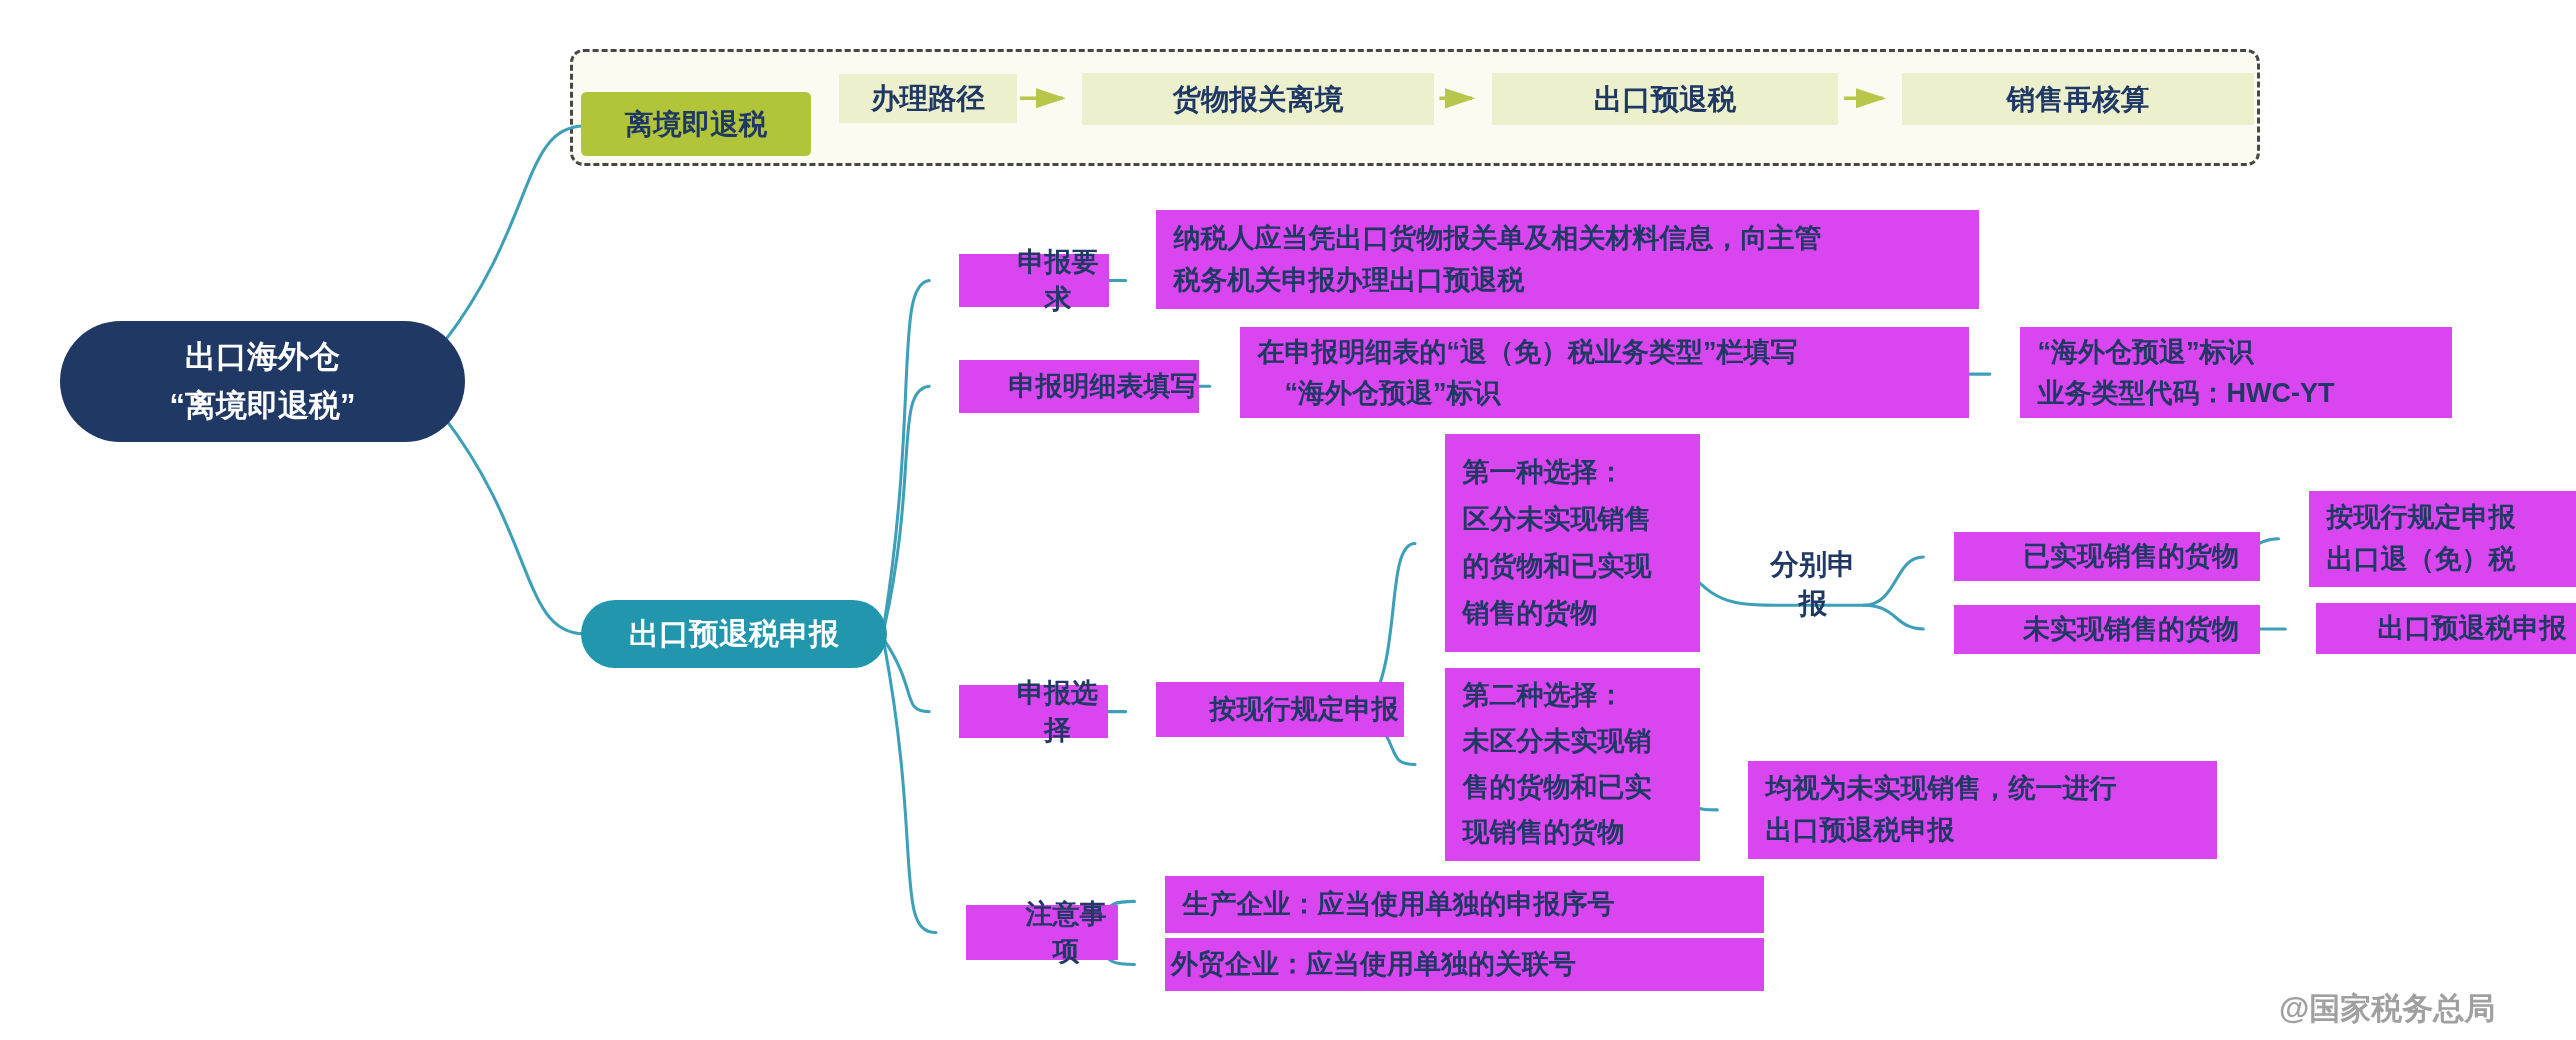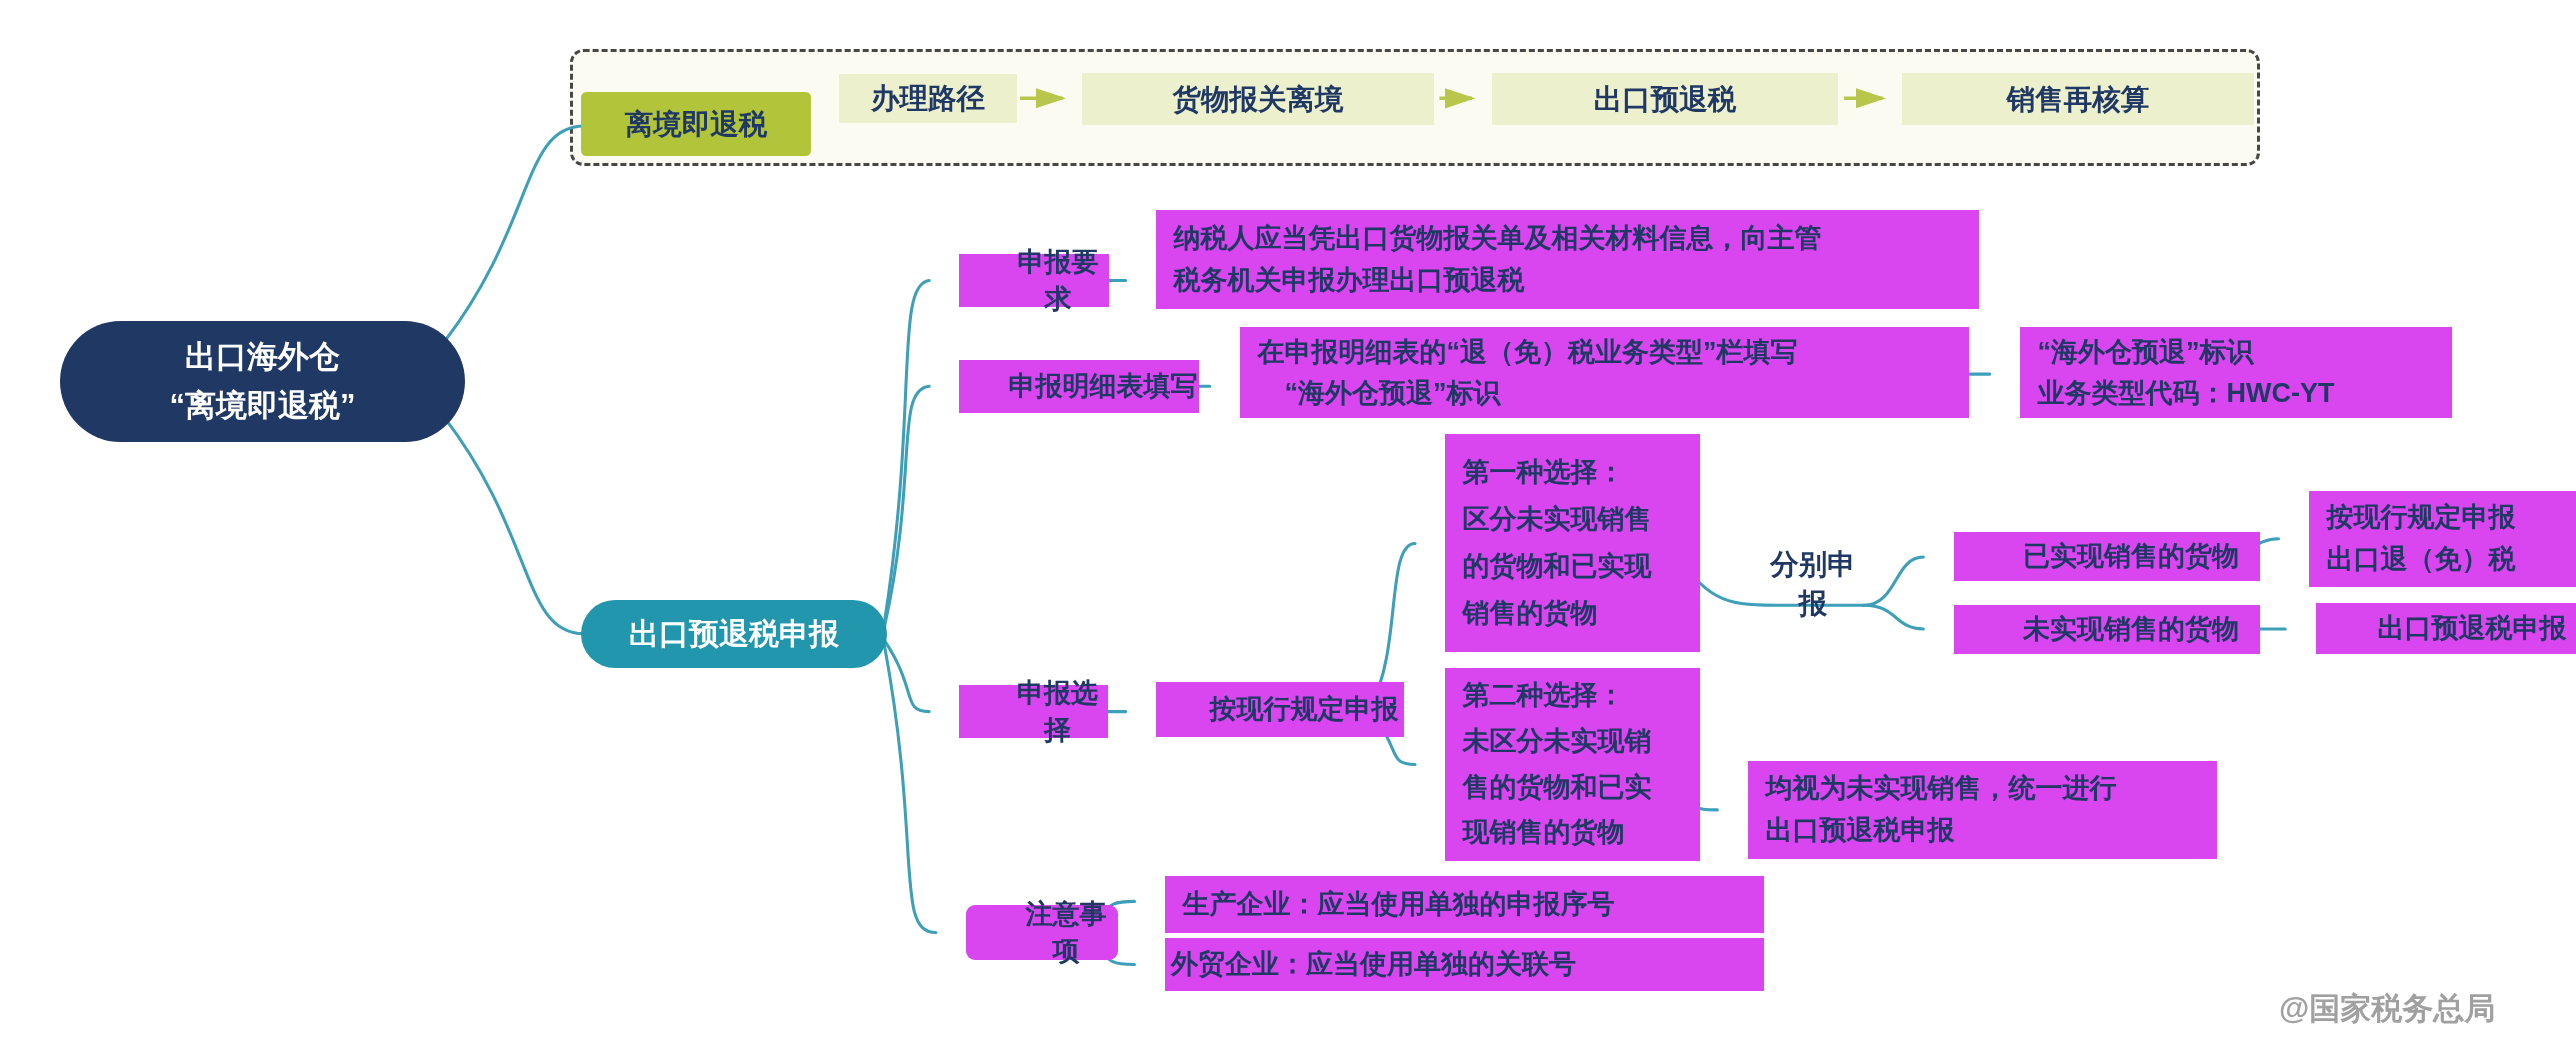--- a/index.html
+++ b/index.html
@@ -133,20 +133,20 @@
 <div class="node blue center" style="left:2283px;top:603px;width:264px;height:51px;">出口预退税申报</div>
 
 <div class="node blue leftpad ml" style="left:1412px;top:668px;width:255px;height:193px;line-height:1.7;">第二种选择：
 未区分未实现销
 售的货物和已实
 现销售的货物</div>
 
 <div class="node blue leftpad ml" style="left:1715px;top:761px;width:469px;height:98px;line-height:1.55;">均视为未实现销售，统一进行
 出口预退税申报</div>
 
-<div class="node blue center" style="left:933px;top:905px;width:152px;height:55px;border-radius:9px;">注意事项</div>
+<div class="node blue center" style="left:933px;top:905px;width:152px;height:55px;">注意事项</div>
 
 <div class="node blue leftpad" style="left:1132px;top:876px;width:599px;height:57px;">生产企业：应当使用单独的申报序号</div>
 
 <div class="node blue leftpad" style="left:1132px;top:938px;width:599px;height:53px;padding-left:6px;">外贸企业：应当使用单独的关联号</div>
 
 <div class="watermark" style="left:2279px;top:988px;">@国家税务总局</div>
 
 
 </body></html>

